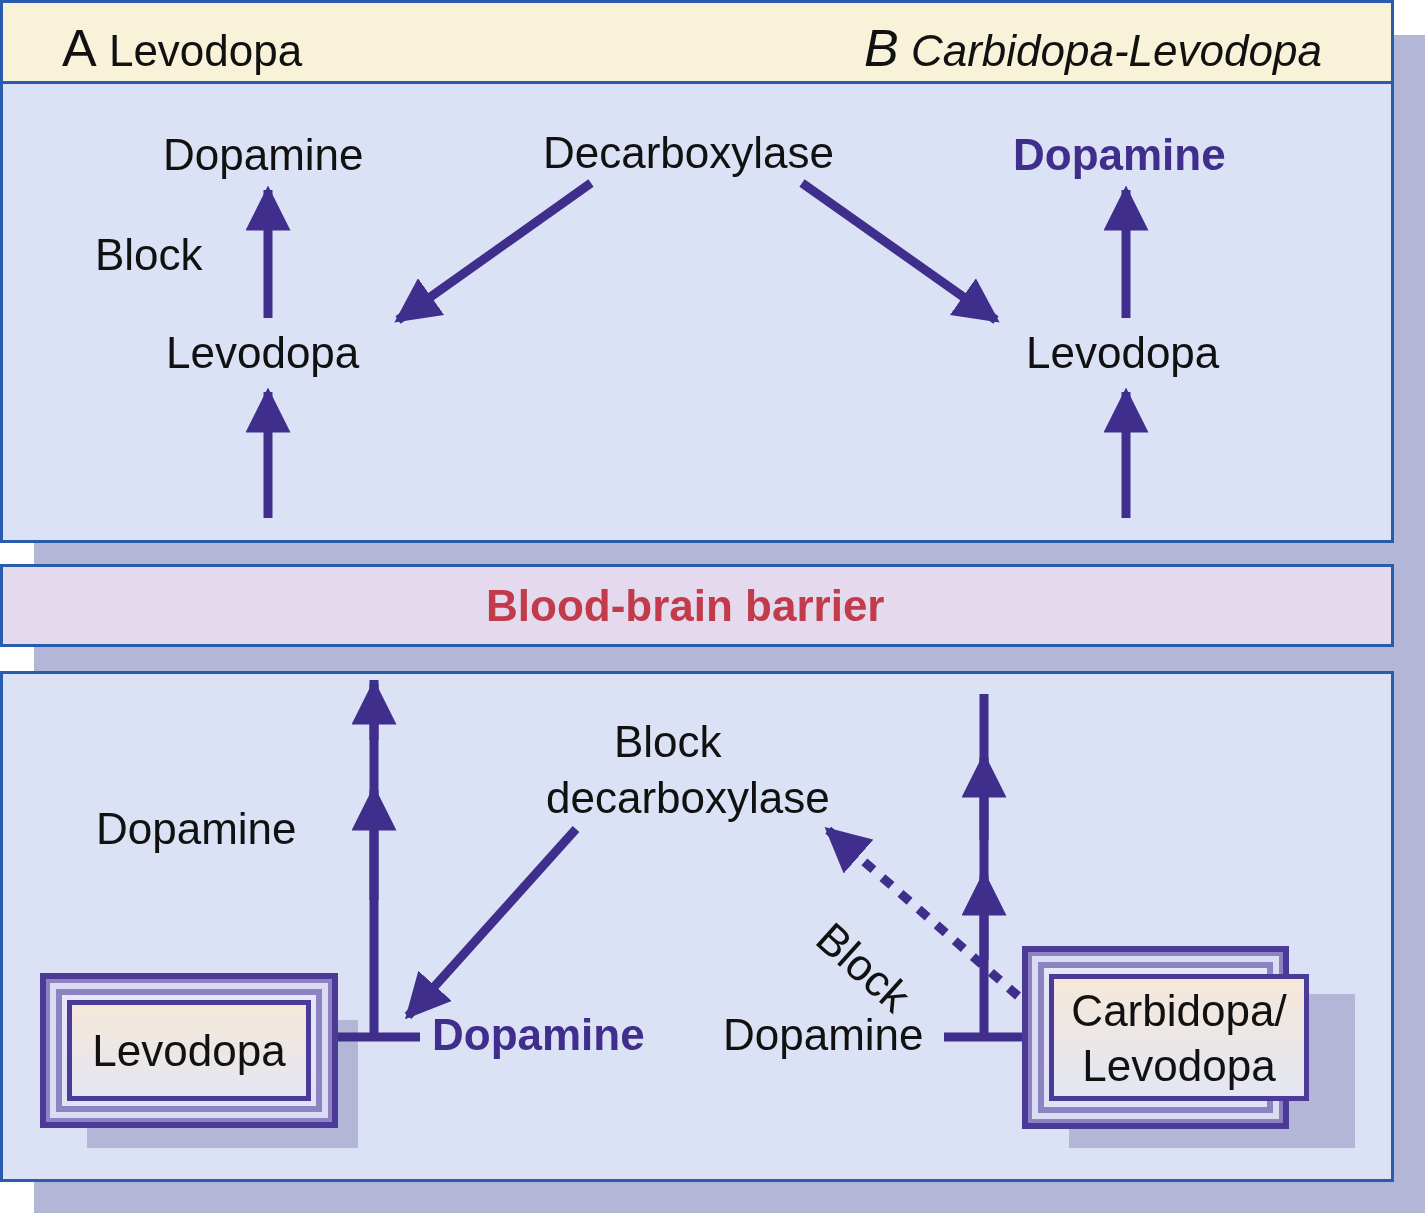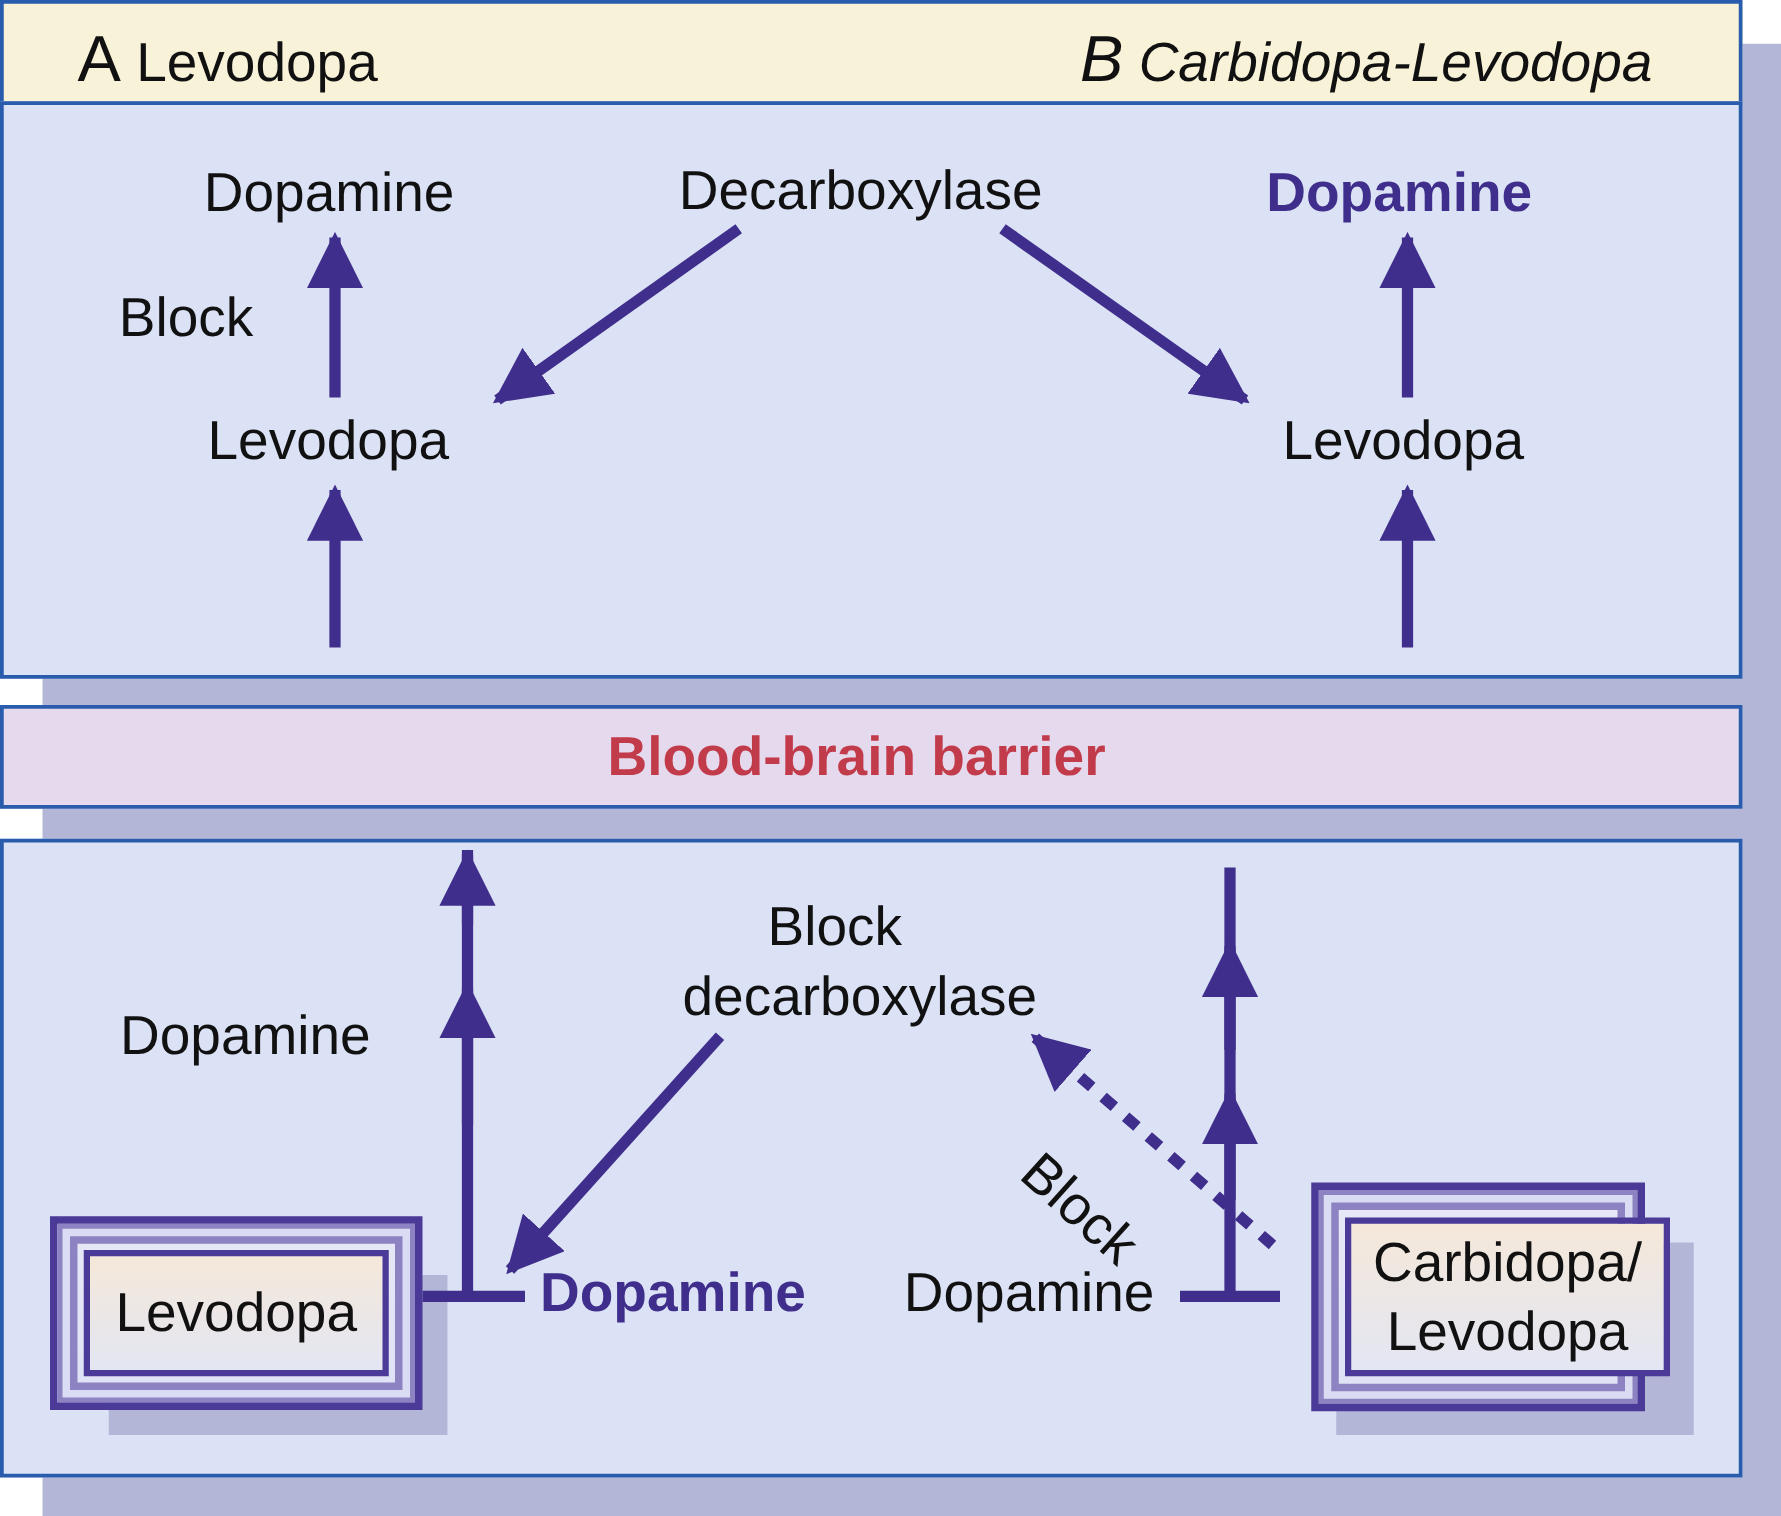--- a/index.html
+++ b/index.html
@@ -94,18 +94,18 @@
 <div class="txt" style="left:546px; top:776px;">decarboxylase</div>
 <div class="txt accent" style="left:432px; top:1013px;">Dopamine</div>
 <div class="txt" style="left:723px; top:1013px;">Dopamine</div>
 <div class="txt" style="left:838px; top:915px; transform: rotate(42deg); transform-origin: left top;">Block</div>
 
 <div class="drug-box" style="left:40px; top:973px; width:298px; height:155px;">
   <div class="drug-inner" style="left:21px; top:21px; width:244px; height:101px;">
     <span>Levodopa</span>
   </div>
 </div>
-<div class="drug-box" style="left:1022px; top:946px; width:267px; height:183px;margin-left:27px;">
+<div class="drug-box" style="left:1022px; top:946px; width:267px; height:183px;">
   <div class="drug-inner" style="left:21px; top:22px; width:260px; height:127px; flex-direction:column;">
     <span>Carbidopa/</span>
     <span>Levodopa</span>
   </div>
 </div>
 
 </body></html>

